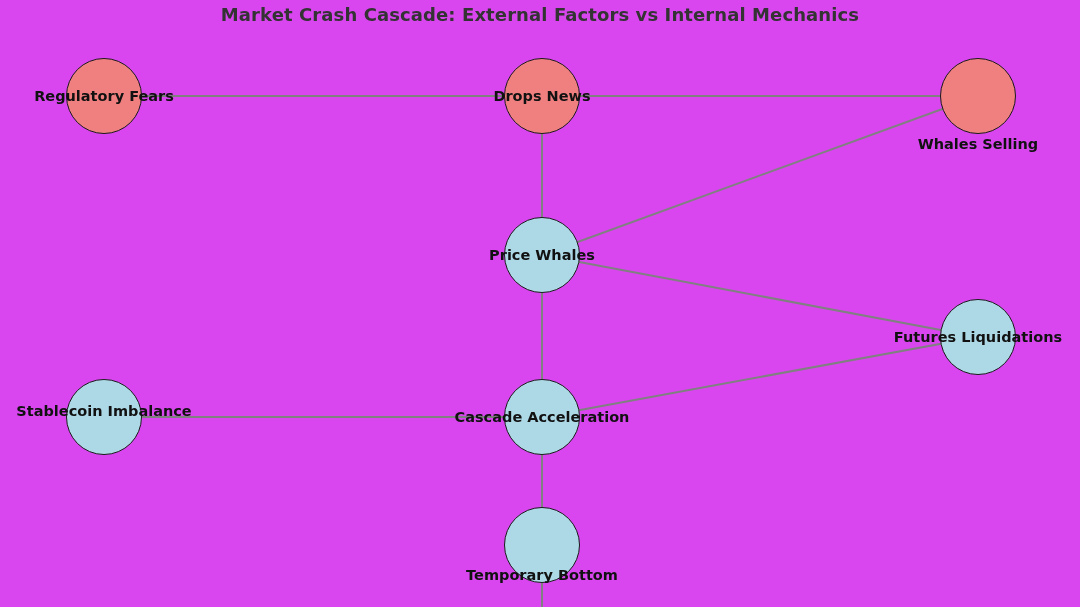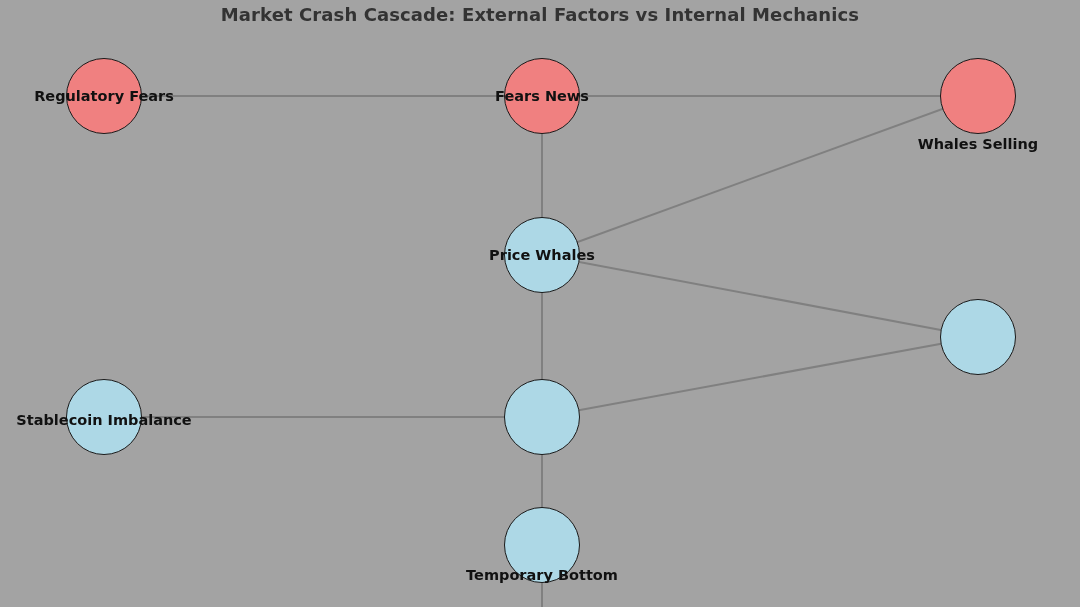--- a/index.html
+++ b/index.html
@@ -4,21 +4,21 @@
 <style>
   html, body {
     margin: 0;
     padding: 0;
     background: #ffffff;
   }
   #canvas {
     position: relative;
     width: 1080px;
     height: 607px;
-    background: #a3a3a3;
+    background: #d946ef;
     overflow: hidden;
     font-family: "DejaVu Sans", "Liberation Sans", sans-serif;
   }
   #graph-title {
     position: absolute;
     left: 0;
     top: 4px;
     width: 1080px;
     text-align: center;
     font-size: 18px;
@@ -75,26 +75,28 @@
       <line x1="542" y1="417" x2="978" y2="337" stroke="#808080" stroke-width="2" stroke-linecap="butt"></line>
       <line x1="104" y1="417" x2="542" y2="417" stroke="#808080" stroke-width="2" stroke-linecap="butt"></line>
       <line x1="542" y1="417" x2="542" y2="545" stroke="#808080" stroke-width="2" stroke-linecap="butt"></line>
       <line x1="542" y1="545" x2="542" y2="660" stroke="#808080" stroke-width="2" stroke-linecap="butt"></line>
     </svg>
 
   <div id="node-layer">
       <div class="node" style="left: 66px; top: 58px; width: 76px; height: 76px; background: rgb(240, 128, 128); border-color: rgb(26, 26, 26);"></div>
       <div class="node-label" style="left: 104px; top: 96px; color: rgb(17, 17, 17);">Regulatory Fears</div>
       <div class="node" style="left: 504px; top: 58px; width: 76px; height: 76px; background: rgb(240, 128, 128); border-color: rgb(26, 26, 26);"></div>
-      <div class="node-label" style="left: 542px; top: 96px; color: rgb(17, 17, 17);">Fears News</div>
+      <div class="node-label" style="left: 542px; top: 96px; color: rgb(17, 17, 17);">Drops News</div>
       <div class="node" style="left: 940px; top: 58px; width: 76px; height: 76px; background: rgb(240, 128, 128); border-color: rgb(26, 26, 26);"></div>
       <div class="node-label" style="left: 978px; top: 96px; color: rgb(17, 17, 17); margin-top: 48px;">Whales Selling</div>
       <div class="node" style="left: 504px; top: 217px; width: 76px; height: 76px; background: rgb(173, 216, 230); border-color: rgb(26, 26, 26);"></div>
       <div class="node-label" style="left: 542px; top: 255px; color: rgb(17, 17, 17);">Price Whales</div>
       <div class="node" style="left: 940px; top: 299px; width: 76px; height: 76px; background: rgb(173, 216, 230); border-color: rgb(26, 26, 26);"></div>
+      <div class="node-label" style="left: 978px; top: 337px; color: rgb(17, 17, 17);">Futures Liquidations</div>
       <div class="node" style="left: 66px; top: 379px; width: 76px; height: 76px; background: rgb(173, 216, 230); border-color: rgb(26, 26, 26);"></div>
-      <div class="node-label" style="left: 104px; top: 420px; color: rgb(17, 17, 17);">Stablecoin Imbalance</div>
+      <div class="node-label" style="left: 104px; top: 411px; color: rgb(17, 17, 17);">Stablecoin Imbalance</div>
       <div class="node" style="left: 504px; top: 379px; width: 76px; height: 76px; background: rgb(173, 216, 230); border-color: rgb(26, 26, 26);"></div>
+      <div class="node-label" style="left: 542px; top: 417px; color: rgb(17, 17, 17);">Cascade Acceleration</div>
       <div class="node" style="left: 504px; top: 507px; width: 76px; height: 76px; background: rgb(173, 216, 230); border-color: rgb(26, 26, 26);"></div>
       <div class="node-label" style="left: 542px; top: 575px; color: rgb(17, 17, 17);">Temporary Bottom</div>
     </div>
 
 </div>
 
 </body></html>

